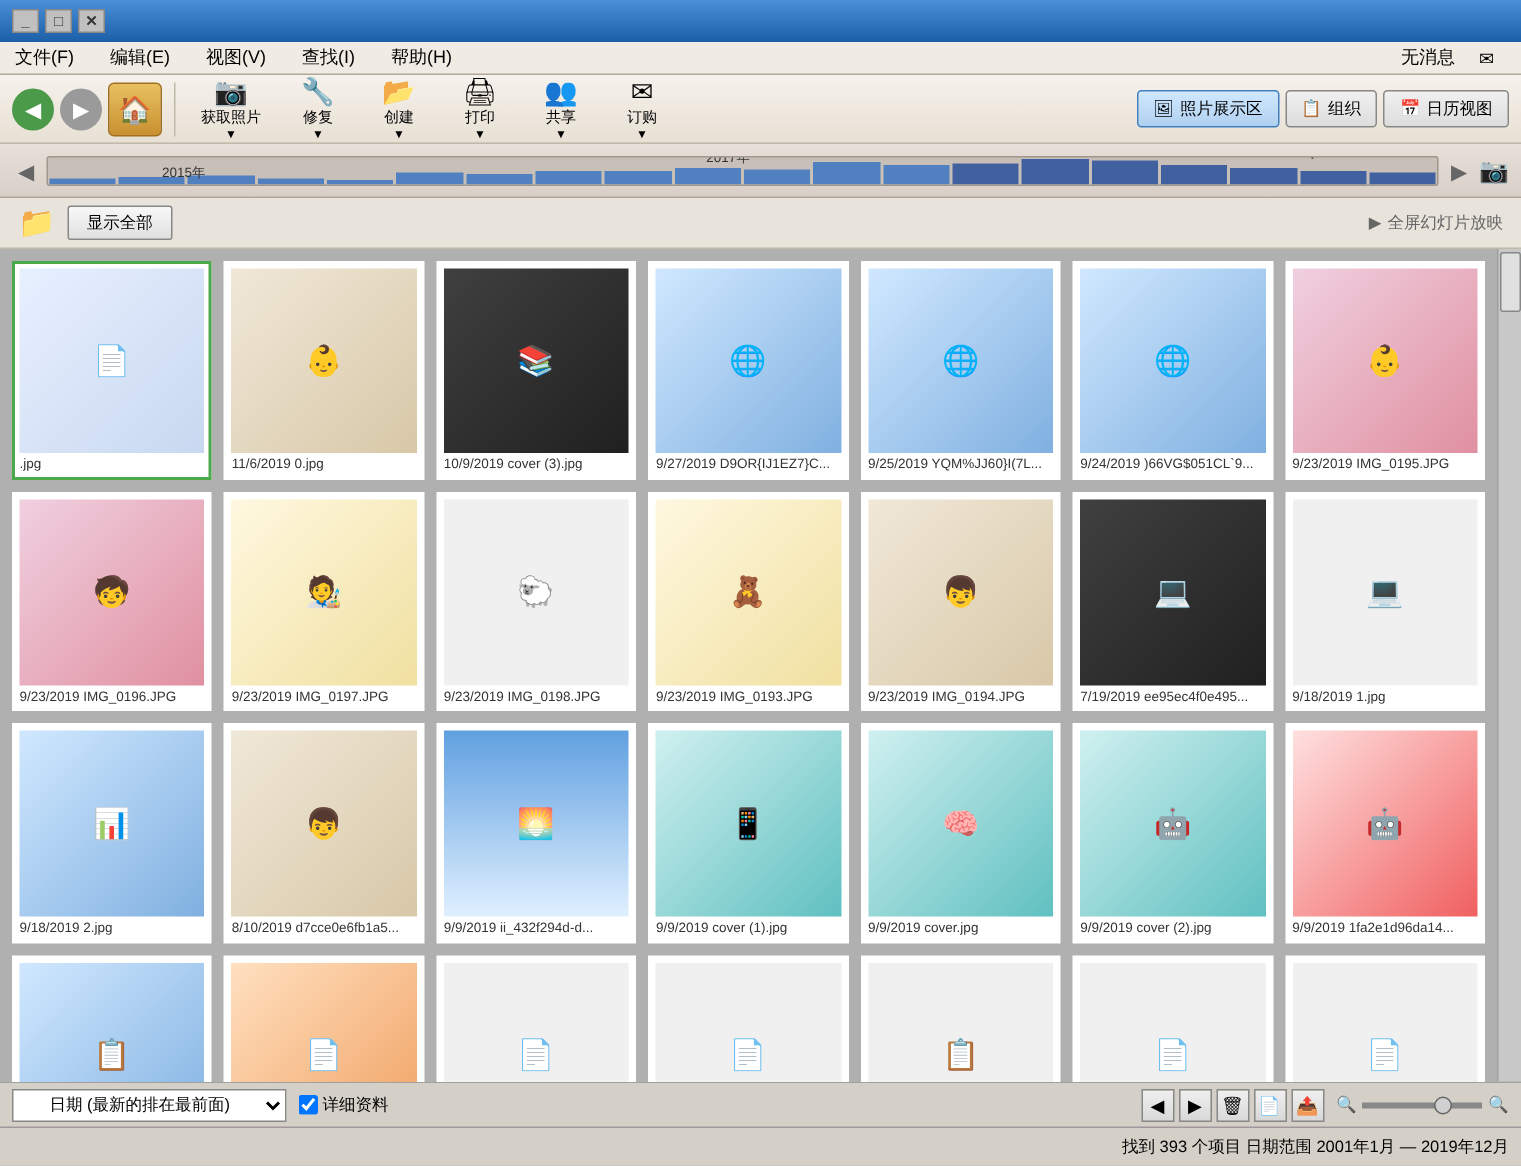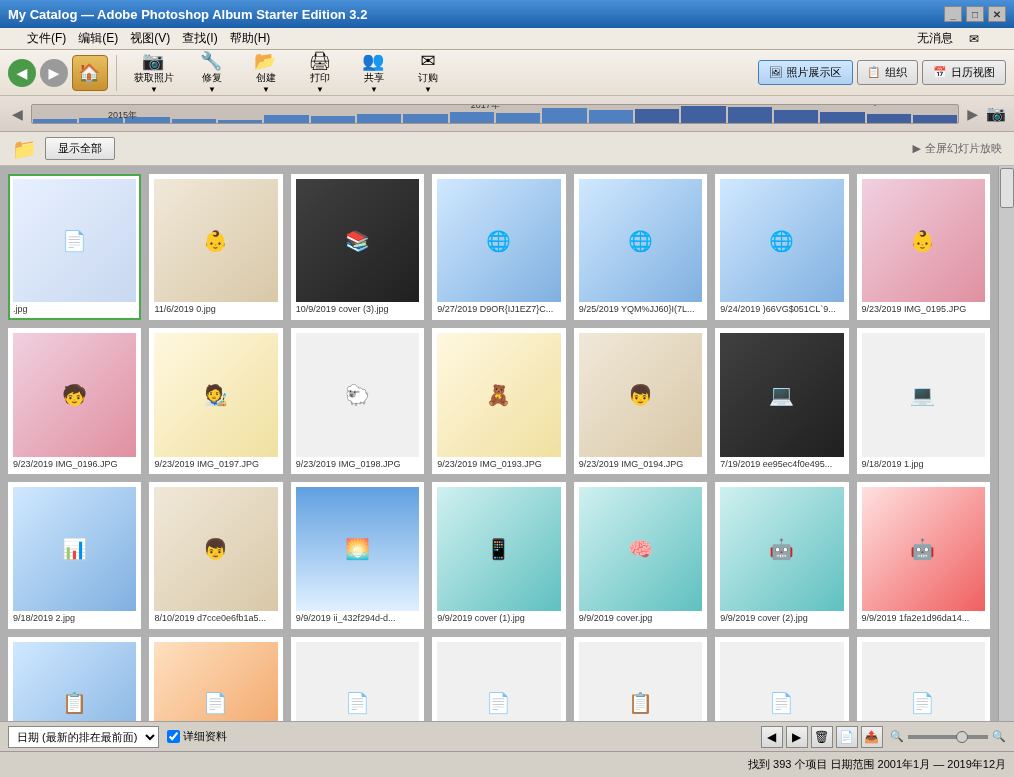--- a/index.html
+++ b/index.html
@@ -24,22 +24,22 @@
       font-size: 10px; color: #333; cursor: pointer;
     }
 
     
     #menu-bar {
       background: #f0ece4;
       border-bottom: 1px solid #b0a898;
       height: 22px;
       display: flex;
       align-items: center;
-      padding: 0 21px;
-      gap: 0;
+      padding: 0 4px;
+      gap: 12px;
     }
     #menu-bar span {
       padding: 2px 6px;
       cursor: pointer;
       font-size: 12px;
     }
     .notification-area {
       margin-left: auto;
       font-size: 12px;
       padding-right: 8px;
@@ -234,21 +234,21 @@
       border-top: 1px solid #a0a0a0;
       height: 30px;
       display: flex;
       align-items: center;
       padding: 0 8px;
       gap: 8px;
     }
     .sort-select {
       border: 1px solid #888;
       background: white;
-      padding: 2px 4px;
+      padding: 2px 20px;
       font-size: 11px;
       height: 22px;
     }
     .detail-checkbox {
       display: flex;
       align-items: center;
       gap: 3px;
       font-size: 11px;
     }
     .bottom-icons { display: flex; gap: 3px; margin-left: auto; }
@@ -300,21 +300,20 @@
       display: flex;
       align-items: center;
       justify-content: center;
       font-size: 20px;
     }
   </style>
 </head>
 <body>
 
 <div id="title-bar">
-  <span>My Catalog — Adobe Photoshop Album Starter Edition 3.2</span>
   <div class="window-controls">
     <span>_</span>
     <span>□</span>
     <span>✕</span>
   </div>
 </div>
 
 <div id="menu-bar">
   <span>文件(F)</span>
   <span>编辑(E)</span>

